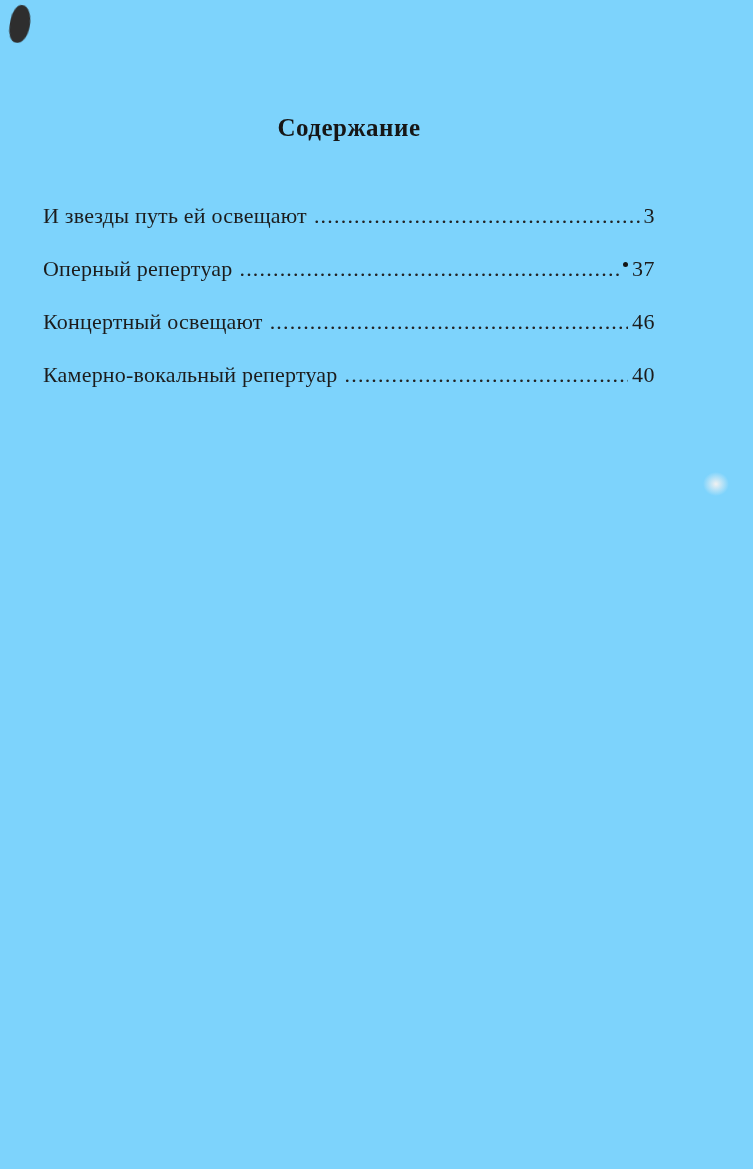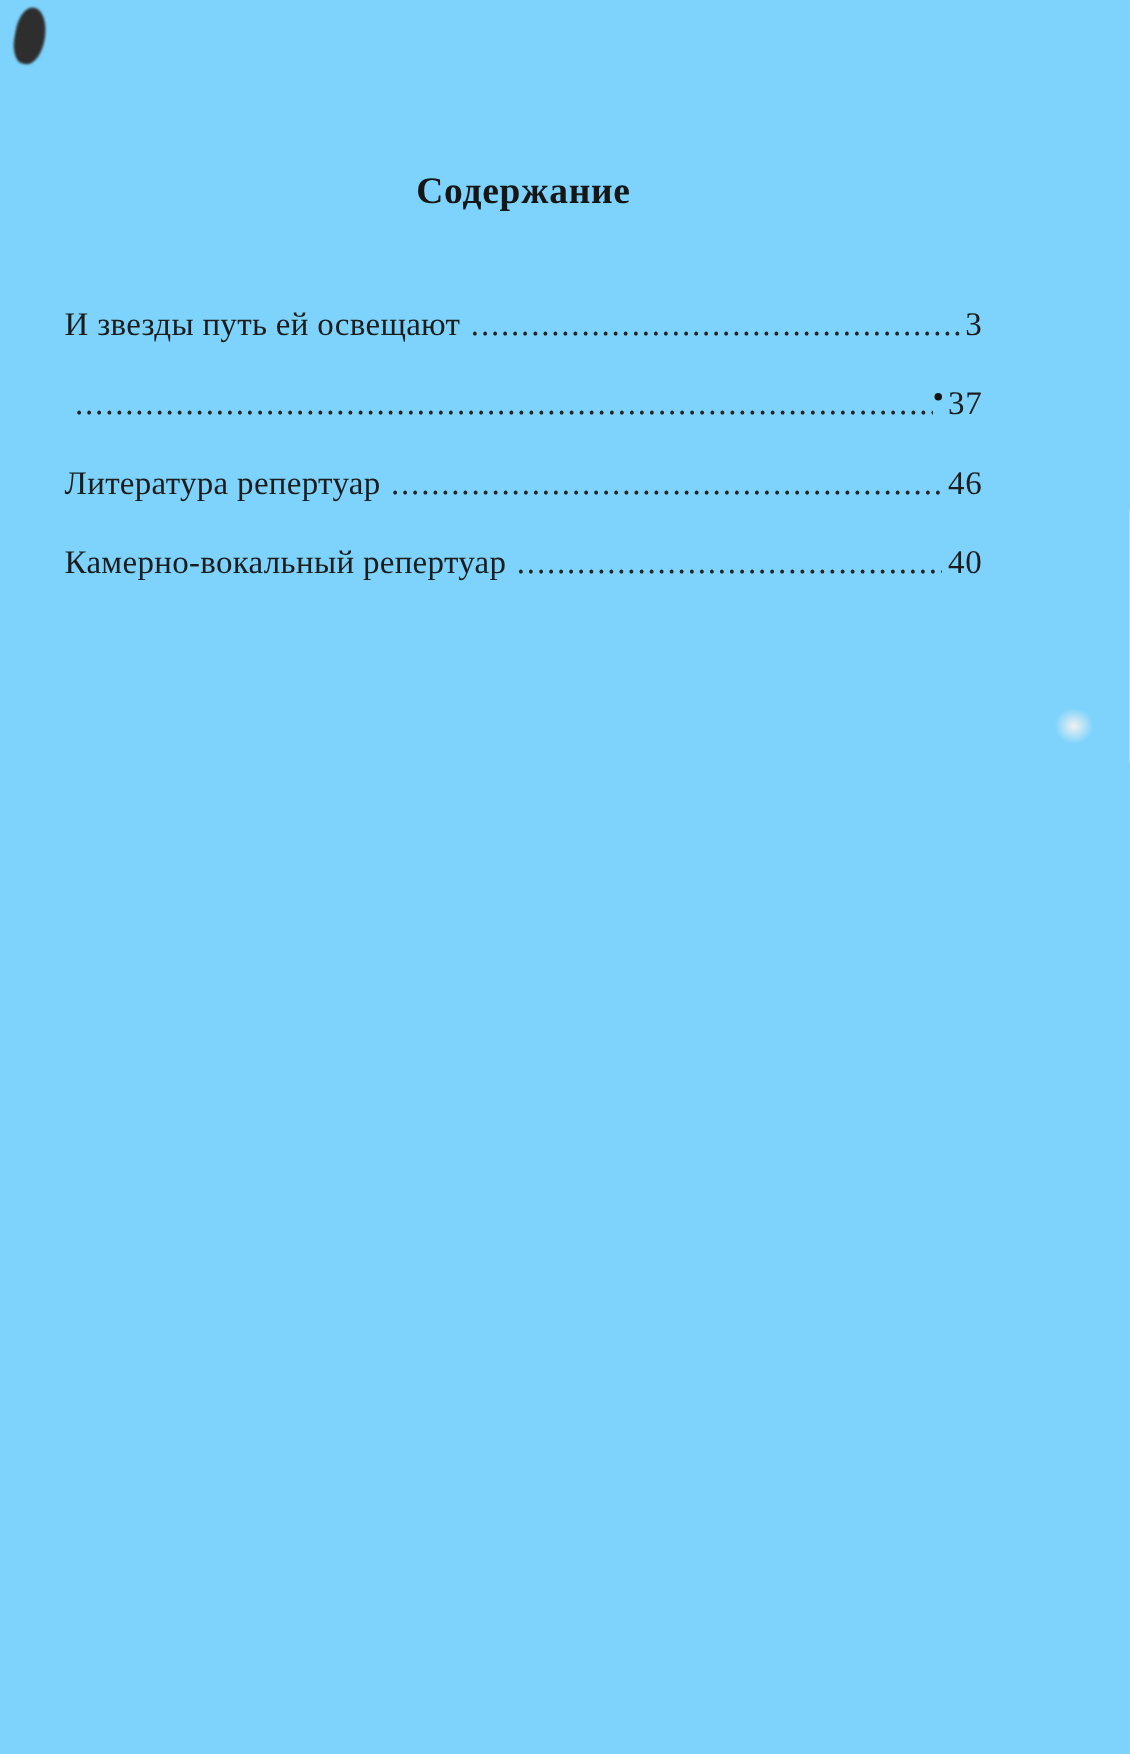--- a/index.html
+++ b/index.html
@@ -113,27 +113,28 @@
   <div class="toc">
 
     <div class="toc-row">
       <span class="toc-label">И звезды путь ей освещают</span>
       <span class="leader"></span>
       <span class="page-num">3</span>
     </div>
 
 
     <div class="toc-row">
+      <span class="toc-label">Оперный репертуар</span>
       <span class="leader"></span>
       <span class="ink-dot"></span>
       <span class="page-num">37</span>
     </div>
 
     <div class="toc-row">
-      <span class="toc-label">Литература репертуар</span>
+      <span class="toc-label">Концертный освещают</span>
       <span class="leader"></span>
       <span class="page-num">46</span>
     </div>
 
     <div class="toc-row">
       <span class="toc-label">Камерно-вокальный репертуар</span>
       <span class="leader"></span>
       <span class="page-num">40</span>
     </div>
 

